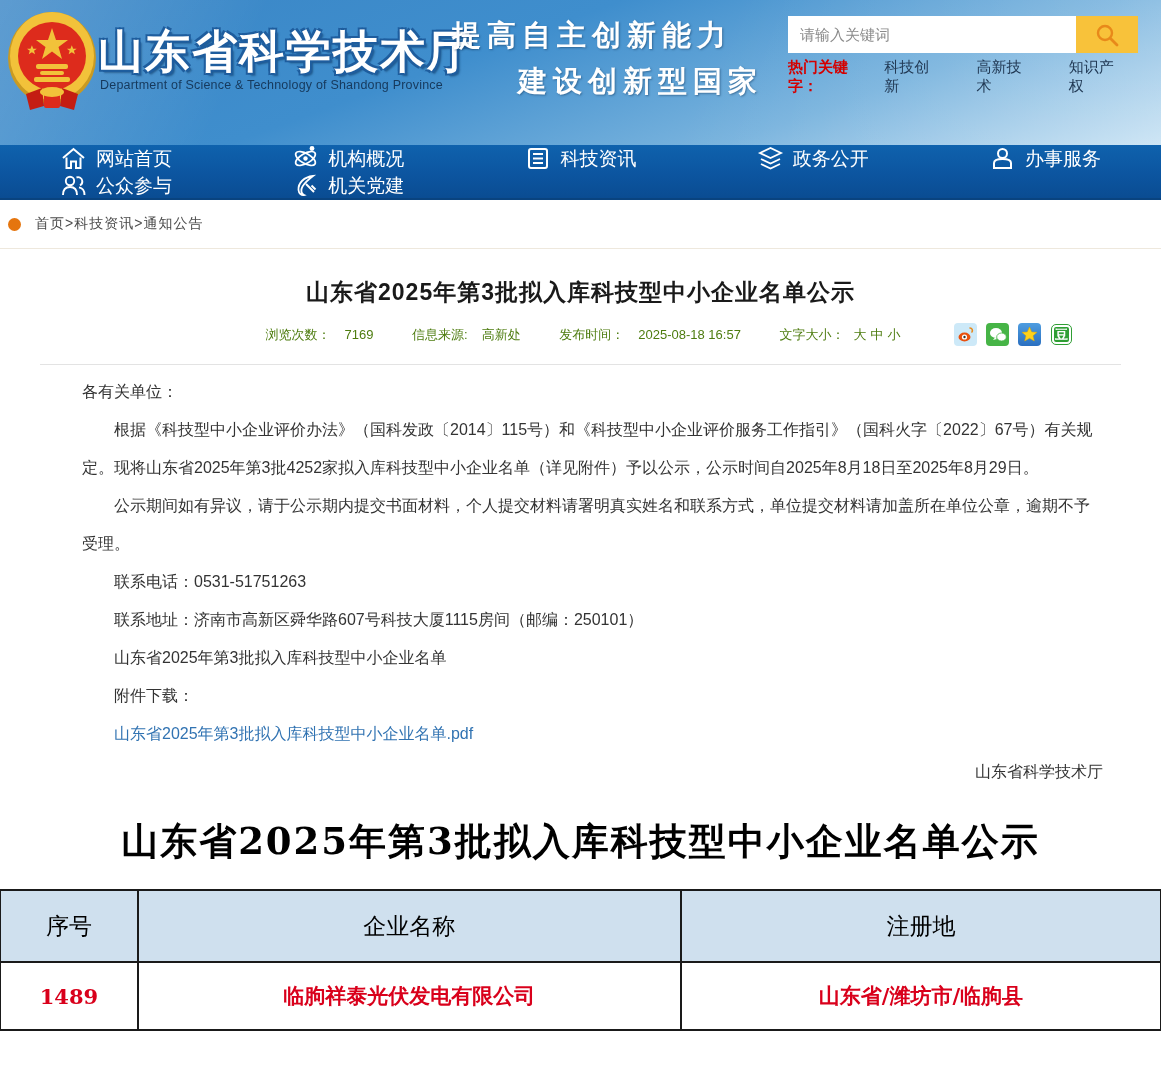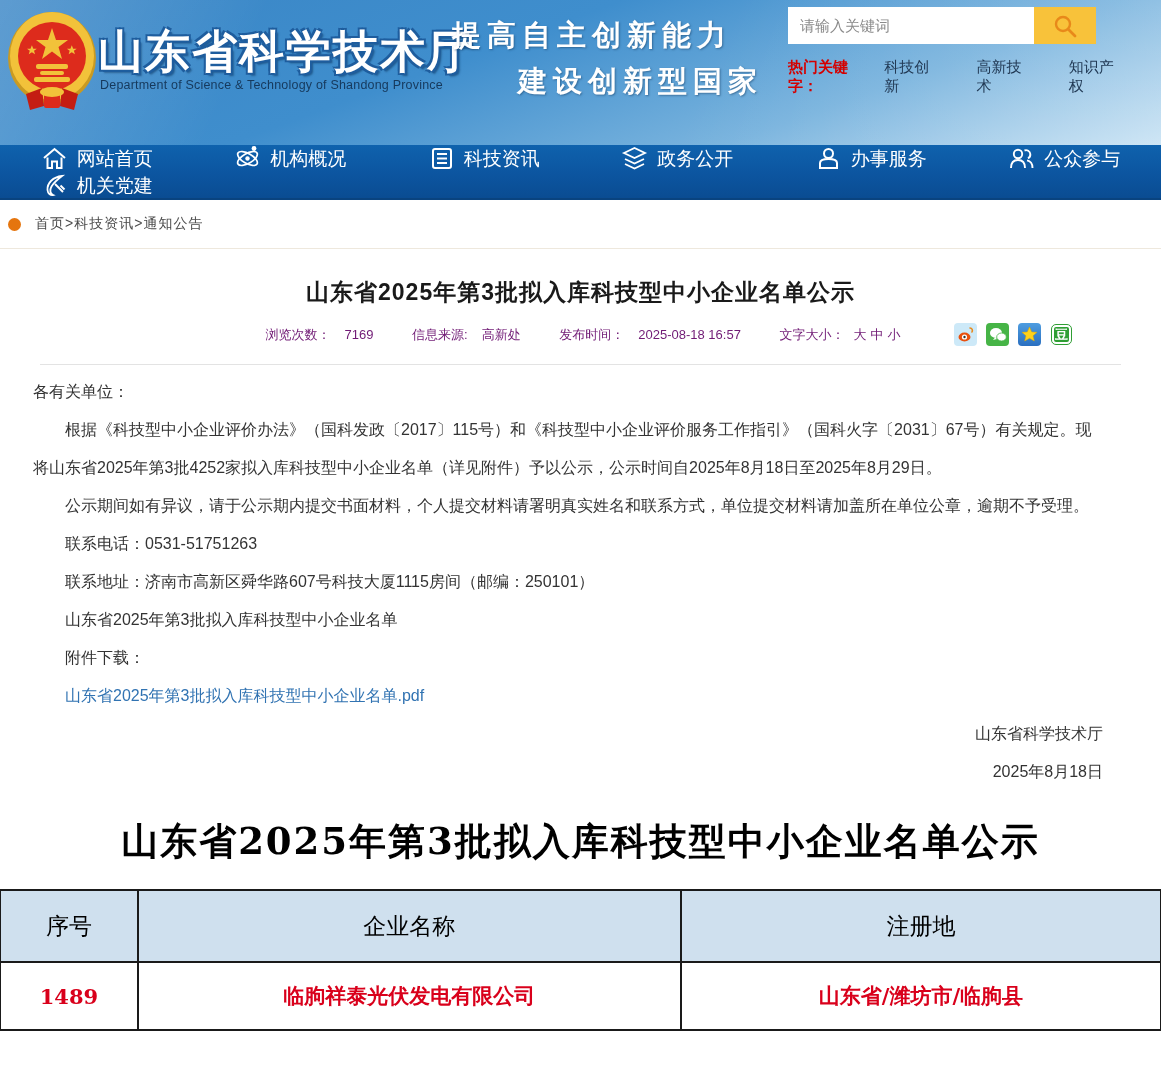--- a/index.html
+++ b/index.html
@@ -13,60 +13,60 @@
     background:linear-gradient(115deg,rgba(255,255,255,.18) 0%,rgba(255,255,255,0) 22%,rgba(255,255,255,0) 60%,rgba(255,255,255,.15) 100%); }
   .emblem { position:absolute; left:6px; top:6px; width:92px; height:108px; }
   .site-title { position:absolute; left:98px; top:22px; font-size:45px; font-weight:bold;
     color:#fff; letter-spacing:2px;
     text-shadow:-2px -2px 0 #1e5d9e,2px -2px 0 #1e5d9e,-2px 2px 0 #1e5d9e,2px 2px 0 #1e5d9e,3px 3px 2px rgba(10,50,90,.55); }
   .site-sub { position:absolute; left:100px; top:78px; font-size:12.5px; color:#16395c; letter-spacing:.2px; }
   .slogan { position:absolute; left:452px; top:16px; color:#fff; font-weight:bold;
     text-shadow:1px 1px 2px rgba(20,60,100,.5); font-family:"DejaVu Serif","Liberation Serif",serif; }
   .slogan .l1 { font-size:29px; letter-spacing:6px; }
   .slogan .l2 { font-size:29px; letter-spacing:6px; margin-left:66px; margin-top:6px; }
-  .search-wrap { position:absolute; left:788px; top:7px; width:308px; height:37px; display:flex;justify-content:space-between; }
+  .search-wrap { position:absolute; left:788px; top:16px; width:350px; height:37px; display:flex;justify-content:space-between; }
   .search-input { flex:1; height:37px; border:none; outline:none; padding:0 12px; font-size:15px; color:#333; background:#fff; }
   .search-input::placeholder { color:#8a8a8a; }
   .search-btn { width:62px; height:37px; background:#f8c23a; border:none; cursor:pointer;
     display:flex; align-items:center; justify-content:center; }
   .hot-row { position:absolute; left:788px; top:58px; display:flex; align-items:center; font-size:15px; }
   .hot-label { color:#d40000; font-weight:bold; margin-right:12px; }
   .hot-link { color:#223a55; margin-right:36px; text-decoration:none; cursor:pointer; }
 
   
   .nav { width:100%; height:55px; background:linear-gradient(180deg,#0f62ad 0%,#0c55a0 55%,#0a4c92 100%);
-    display:grid; grid-template-columns:repeat(6,1fr); align-items:center; border-bottom:2px solid #09437f; }
+    display:grid; grid-template-columns:repeat(5,1fr); align-items:center; border-bottom:2px solid #09437f; }
   .nav-item { display:flex; align-items:center; justify-content:center; gap:9px; color:#fff;
     font-size:19px; cursor:pointer; white-space:nowrap; }
   .nav-item svg { display:block; }
 
   
   .crumb-bar { height:49px; display:flex; align-items:center; padding-left:8px;
     border-bottom:1px solid #eee8dd; background:#fff; }
   .crumb-dot { width:13px; height:13px; border-radius:50%; background:#e5750e; margin-right:14px; }
   .crumb-text { font-size:14px; color:#4a4a4a; letter-spacing:1px; }
 
   
   .article { padding-top:28px; }
   .art-title { text-align:center; font-size:23px; font-weight:bold; color:#1a1a1a; letter-spacing:1px; }
   .meta-row { position:relative; height:26px; margin-top:18px; }
-  .meta-center { text-align:center; font-size:13px; color:#701a75; }
+  .meta-center { text-align:center; font-size:13px; color:#4d7c0f; }
   .meta-center span { margin:0 7px; }
   .fs-opt { cursor:pointer; margin:0 2px !important; }
   .share-icons { position:absolute; right:88px; top:-3px; display:flex; gap:9px; }
   .share-ic { width:23px; height:23px; border-radius:4px; display:flex; align-items:center;
     justify-content:center; cursor:pointer; }
   .ic-weibo { background:#cde9f8; }
   .ic-wechat { background:#46b446; }
   .ic-qzone { background:linear-gradient(180deg,#4e9de0,#2a6fc0); }
   .ic-douban { background:#2f9e34; color:#fff; font-size:13px; font-weight:bold;
     border:2px solid #fff; outline:1px solid #2f9e34; width:19px; height:19px; margin:2px; }
   .meta-sep { height:1px; background:#e3e3e3; margin:12px 40px 0 40px; }
 
-  .body-text { padding:8px 56px 0 33px; font-size:16px; color:#333; line-height:38px; }
+  .body-text { padding:8px 56px 0 82px; font-size:16px; color:#333; line-height:38px; }
   .body-text p { text-indent:2em; }
   .body-text p.noindent { text-indent:0; }
   .pdf-link { color:#3173b2; text-decoration:none; cursor:pointer; }
   .sig-block { text-align:right; padding-right:58px; font-size:16px; color:#333; line-height:38px; }
 
   
   .big-title { margin-top:26px; text-align:center; font-size:37px; font-weight:bold; color:#000;
     font-family:"DejaVu Serif","Liberation Serif",serif; letter-spacing:2px; }
   table.roster { width:1163px; margin-left:-1px; margin-top:22px; border-collapse:collapse;
     font-family:"DejaVu Serif","Liberation Serif",serif; }
@@ -217,32 +217,31 @@
       <div class="share-ic ic-douban">
         <span>豆</span>
       </div>
     </div>
   </div>
 
   <div class="meta-sep"></div>
 
   <div class="body-text">
     <p class="noindent">各有关单位：</p>
-    <p>根据《科技型中小企业评价办法》（国科发政〔2017〕115号）和《科技型中小企业评价服务工作指引》（国科火字〔2031〕67号）有关规定。现将山东省2025年第3批4252家拟入库科技型中小企业名单（详见附件）予以公示，公示时间自2025年8月18日至2025年8月29日。</p>
+    <p>根据《科技型中小企业评价办法》（国科发政〔2014〕115号）和《科技型中小企业评价服务工作指引》（国科火字〔2022〕67号）有关规定。现将山东省2025年第3批4252家拟入库科技型中小企业名单（详见附件）予以公示，公示时间自2025年8月18日至2025年8月29日。</p>
     <p>公示期间如有异议，请于公示期内提交书面材料，个人提交材料请署明真实姓名和联系方式，单位提交材料请加盖所在单位公章，逾期不予受理。</p>
     <p>联系电话：0531-51751263</p>
     <p>联系地址：济南市高新区舜华路607号科技大厦1115房间（邮编：250101）</p>
     <p>山东省2025年第3批拟入库科技型中小企业名单</p>
     <p>附件下载：</p>
     <p><a class="pdf-link">山东省2025年第3批拟入库科技型中小企业名单.pdf</a></p>
   </div>
 
   <div class="sig-block">
     <p>山东省科学技术厅</p>
-    <p>2025年8月18日</p>
   </div>
 </div>
 
 <div class="big-title">山东省2025年第3批拟入库科技型中小企业名单公示</div>
 
 <table class="roster">
   <thead>
     <tr>
       <th class="col-no">序号</th>
       <th class="col-name">企业名称</th>

